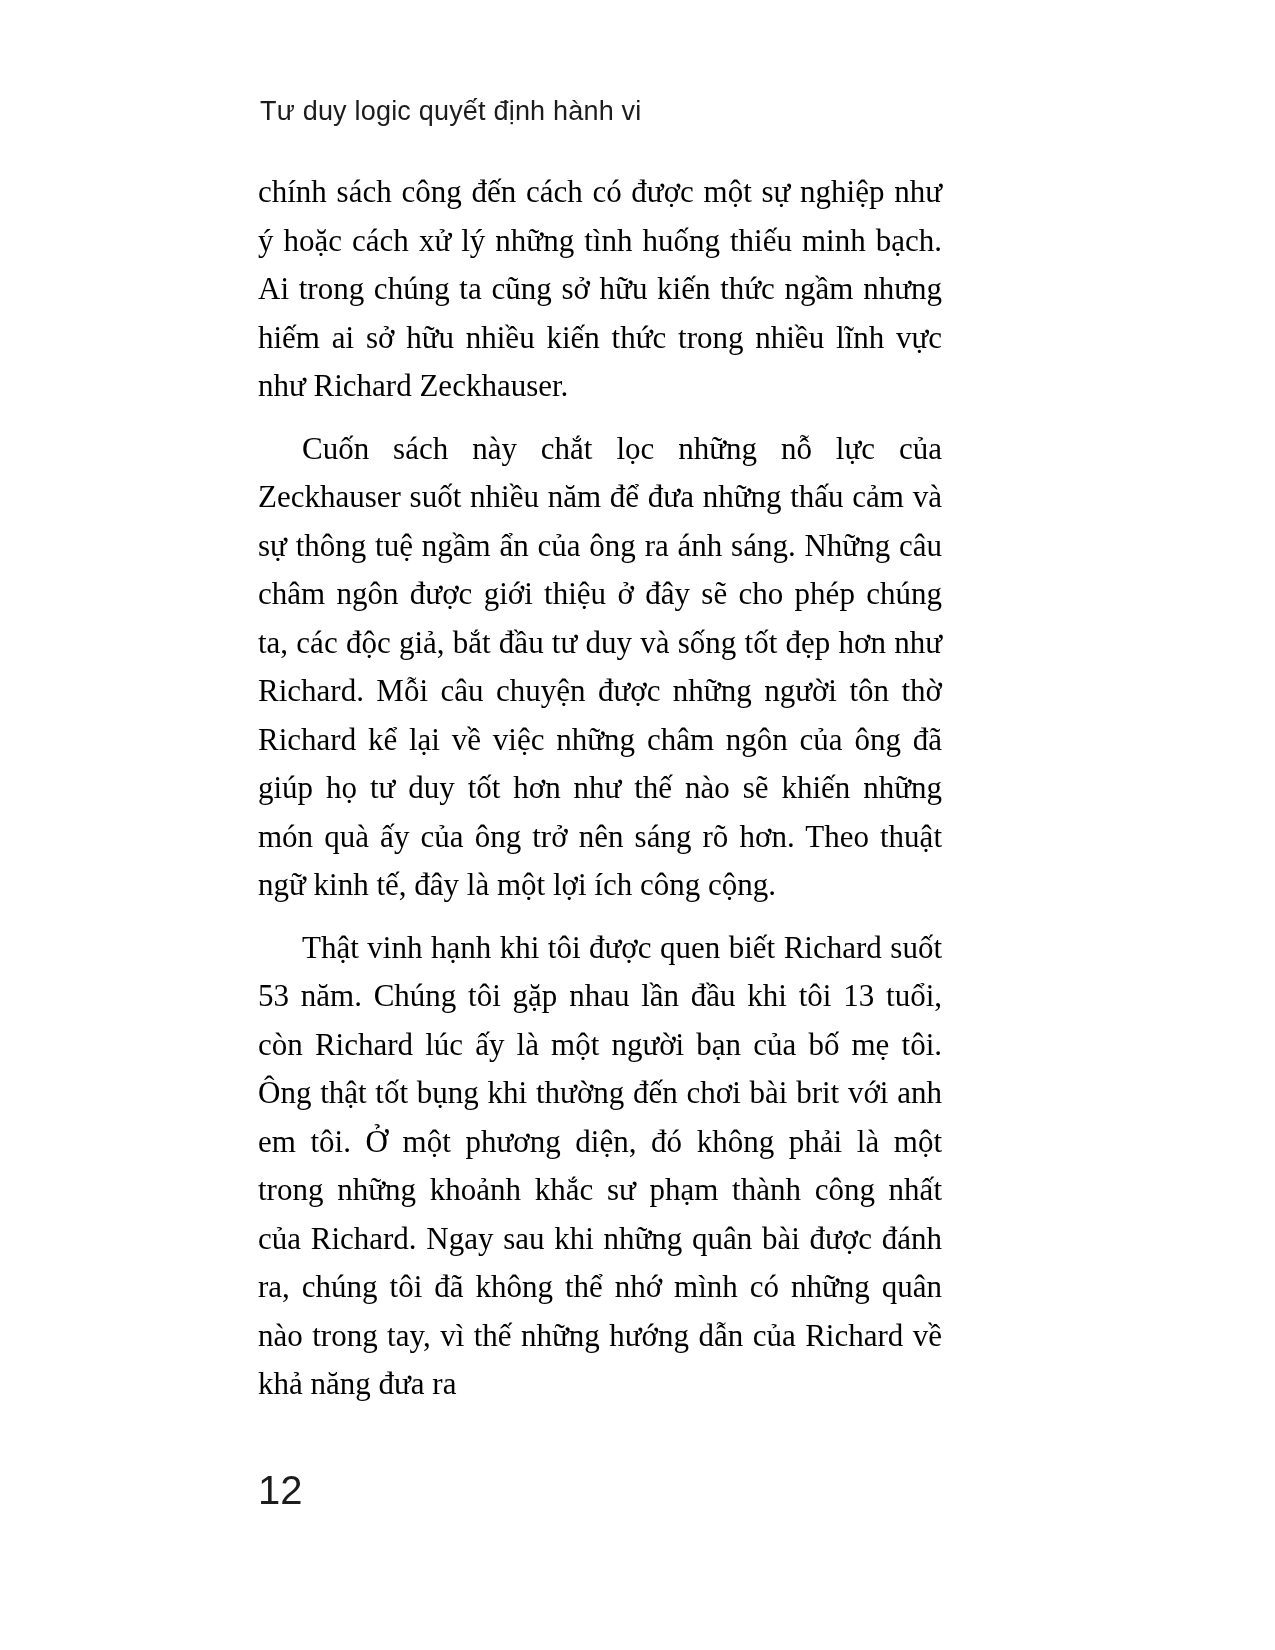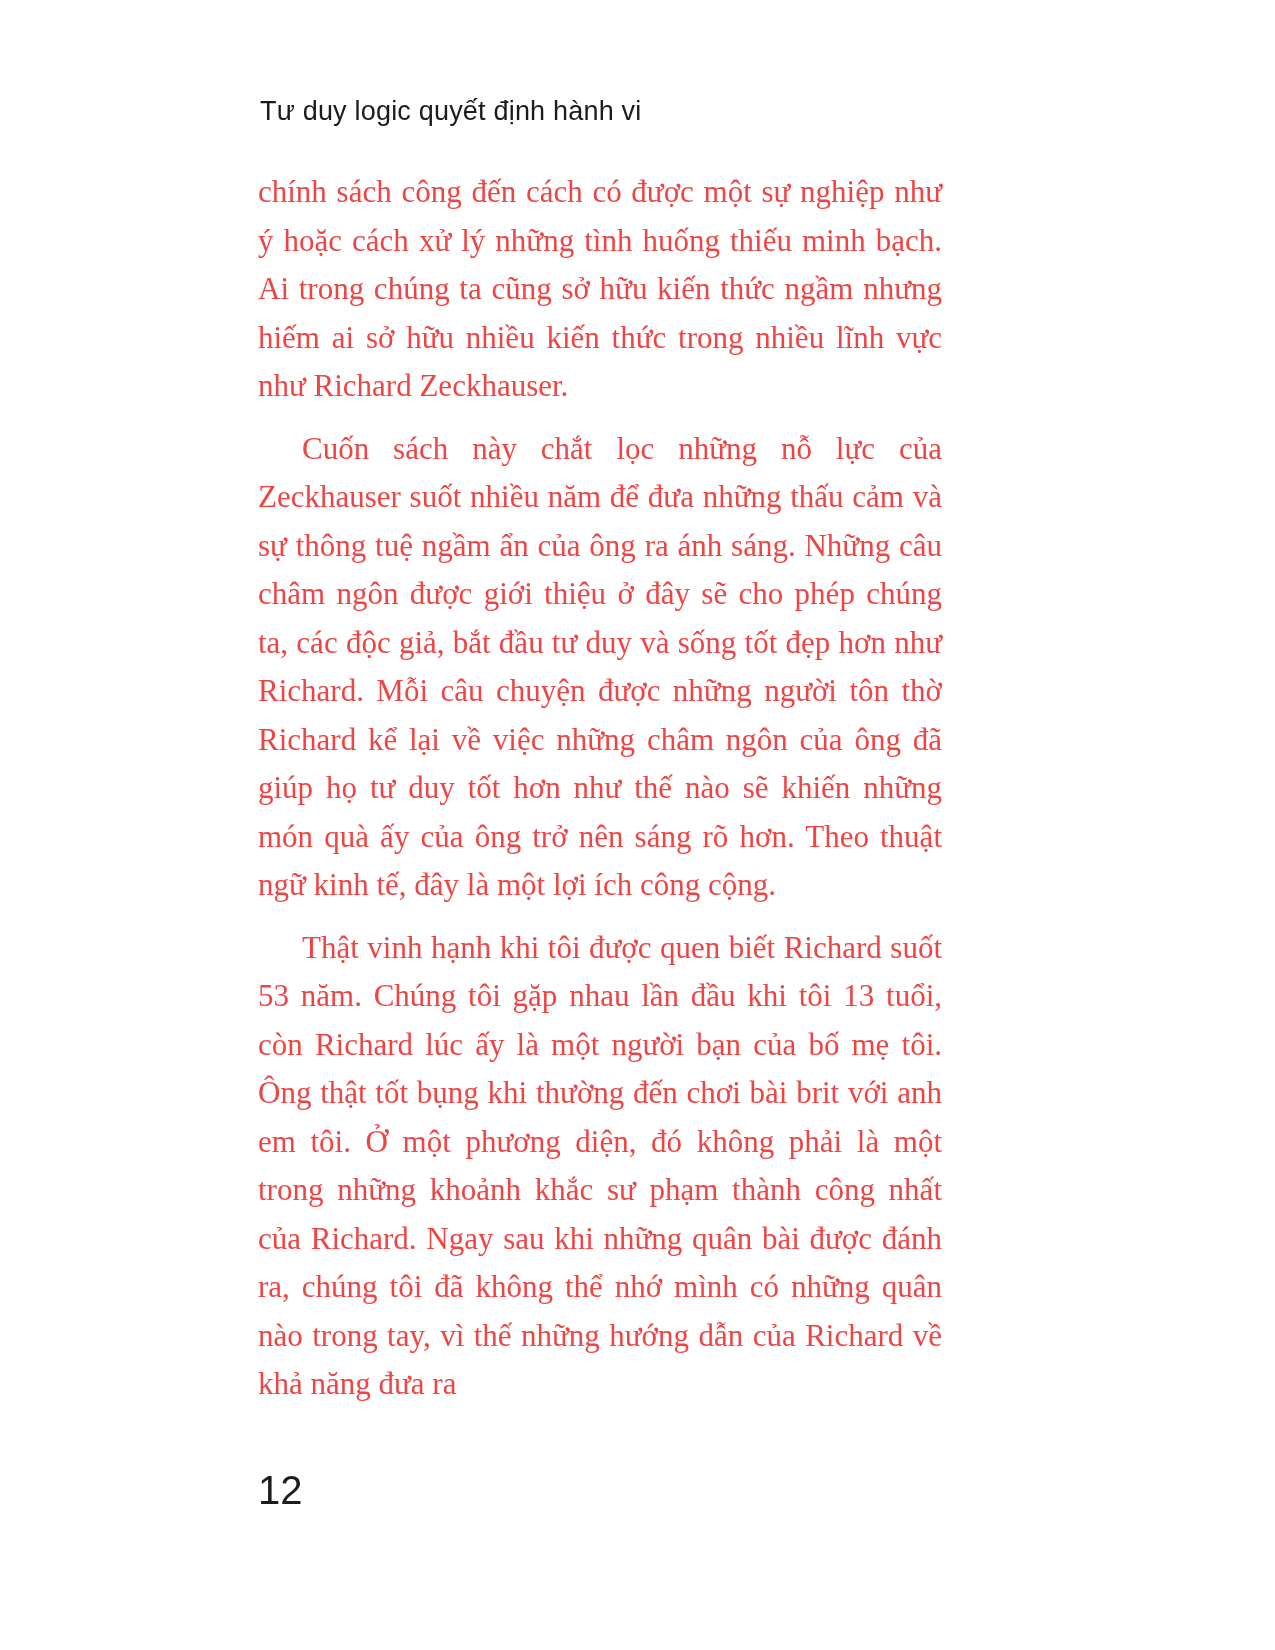--- a/index.html
+++ b/index.html
@@ -27,21 +27,21 @@
     color: #1c1c1c;
   }
   .body-text {
     position: absolute;
     top: 168px;
     left: 258px;
     width: 684px;
     font-family: "Liberation Serif", serif;
     font-size: 31px;
     line-height: 48.5px;
-    color: #ef4444;
+    color: #000000;
     text-align: justify;
   }
   .body-text p {
     margin: 0 0 14px 0;
   }
   .body-text p.indent {
     text-indent: 44px;
   }
   .page-number {
     position: absolute;

